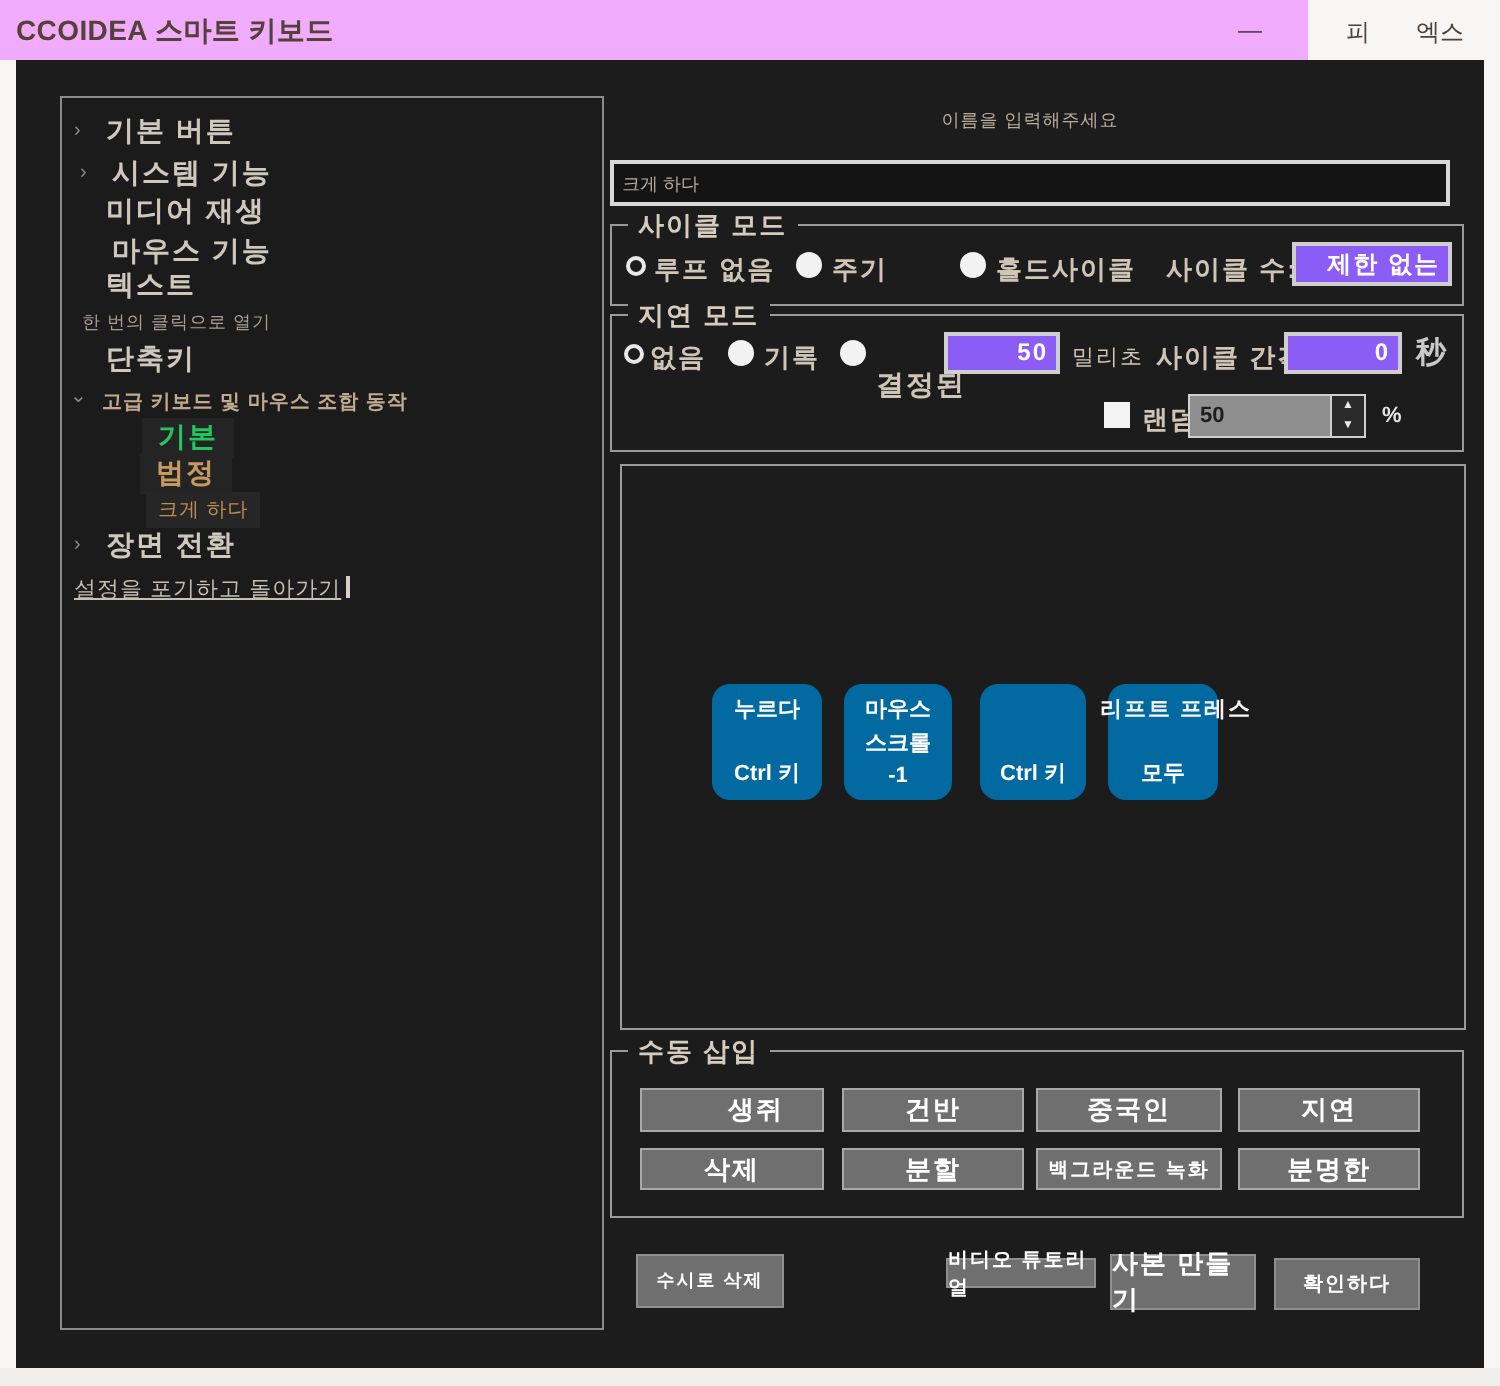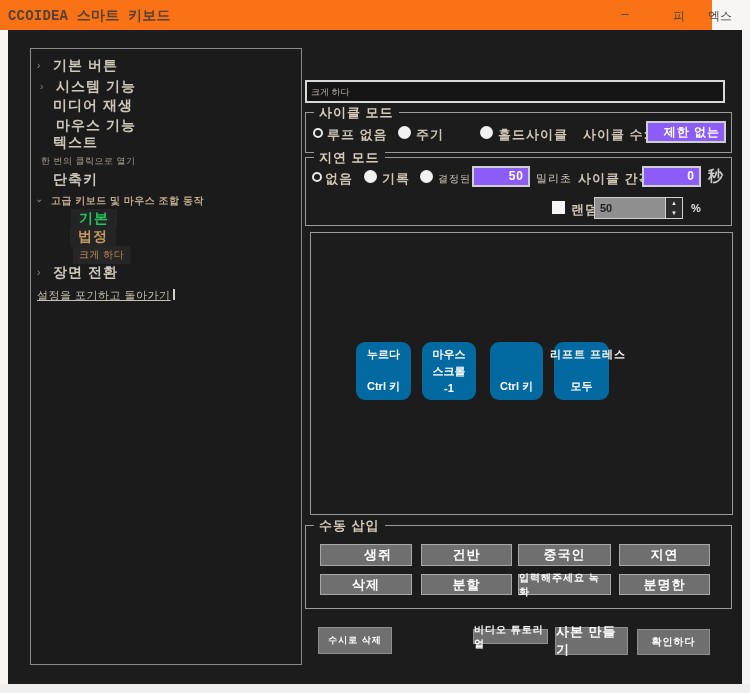--- a/index.html
+++ b/index.html
@@ -1,21 +1,21 @@
 <!DOCTYPE html>
 <html><head>
 <meta charset="utf-8">
 <style>
   * { margin:0; padding:0; box-sizing:border-box; }
   html,body { width:750px; height:693px; }
   body { font-family:"Liberation Sans","DejaVu Sans",sans-serif; background:#ffffff; position:relative; overflow:hidden; }
   #stage { position:absolute; left:0; top:0; width:750px; height:693px; background:#f7f6f5; }
 
   
-  .titlebar { position:absolute; left:0; top:0; width:712px; height:30px; background:#f97316;font-family:Liberation Mono, monospace; }
+  .titlebar { position:absolute; left:0; top:0; width:654px; height:30px; background:#f0abfc; }
   .titlebar .title { position:absolute; left:8px; top:7px; font-size:14px; font-weight:bold; color:#544138; letter-spacing:.2px; }
   .win-btn { position:absolute; top:8px; font-size:12px; color:#4f4038; cursor:default; text-align:center; }
   .win-min { left:614px; width:22px; }
   .win-pin { left:668px; width:22px; }
   .win-close { left:706px; width:28px; }
 
   
   .appwin { position:absolute; left:8px; top:30px; width:734px; height:654px; background:#1c1c1c; }
 
   
@@ -36,21 +36,21 @@
   .name-input { position:absolute; left:297px; top:50px; width:420px; height:23px; background:#141414; border:2px solid #d8d8d8; }
   .name-input span { position:absolute; left:4px; bottom:2px; font-size:9px; color:#b6afa3; }
 
   .groupbox { position:absolute; border:1px solid #9a9a9a; background:transparent; }
   .gb-label { position:absolute; top:-9px; left:8px; background:#1c1c1c; padding:0 5px; font-size:13px; font-weight:bold; color:#d6cbbc; letter-spacing:1px; white-space:nowrap; }
 
   .radio { position:absolute; border-radius:50%; }
   .radio.sel { width:10px; height:10px; border:2px solid #e8e8e8; background:transparent; }
   .radio.unsel { width:13px; height:13px; background:#f2f2f2; }
   .rlabel { position:absolute; font-size:13px; font-weight:bold; color:#cfc5b6; letter-spacing:1px; white-space:nowrap; }
-  .rlabel.small { font-size:10px; font-weight:normal; }
+  .rlabel.small { font-size:14px; font-weight:bold;margin-top:12px; }
 
   .dinput { position:absolute; background:#8b5cf6; border:2px solid #cfcfcf; color:#ffffff; font-size:12px; font-weight:bold; text-align:right; padding:1px 4px 0 0; letter-spacing:1px; }
 
   .flabel { position:absolute; font-size:12px; font-weight:bold; color:#cfc5b6; letter-spacing:1px; white-space:nowrap; }
 
   .checkbox { position:absolute; width:13px; height:13px; background:#f4f4f4; }
   .sec-icon { position:absolute; font-size:15px; font-weight:bold; color:#c9c9c9; font-family:"DejaVu Sans",sans-serif; }
 
   .spinner { position:absolute; width:89px; height:22px; border:1px solid #cfcfcf; display:flex; }
   .spin-val { flex:1; background:#8f8f8f; color:#1d1d1d; font-size:11px; font-weight:bold; padding:4px 0 0 5px; }
@@ -116,20 +116,21 @@
       <div class="s-item sub-sel" style="left:42px;top:197px;position:absolute;">크게 하다</div>
 
       <span class="s-arrow" style="left:6px;top:218px;">›</span>
       <div class="s-item lvl1" style="left:22px;top:215px;">장면 전환</div>
 
       <div class="s-item" style="left:6px;top:236px;">
         <span class="back-link">설정을 포기하고 돌아가기</span><span class="text-cursor"></span>
       </div>
     </div>
 
+    <div class="hint">이름을 입력해주세요</div>
     <div class="name-input">
       <span>크게 하다</span>
     </div>
 
     <div class="groupbox" style="left:297px;top:82px;width:427px;height:41px;">
       <span class="gb-label">사이클 모드</span>
       <span class="radio sel" style="left:7px;top:15px;"></span>
       <span class="rlabel" style="left:21px;top:13px;">루프 없음</span>
       <span class="radio unsel" style="left:92px;top:13px;"></span>
       <span class="rlabel" style="left:110px;top:13px;">주기</span>
@@ -188,21 +189,21 @@
     </div>
 
     <div class="groupbox" style="left:297px;top:495px;width:427px;height:84px;">
       <span class="gb-label">수동 삽입</span>
       <div class="mbtn" style="left:14px;top:18px;width:92px;height:22px;padding-left:24px;">생쥐</div>
       <div class="mbtn" style="left:115px;top:18px;width:91px;height:22px;">건반</div>
       <div class="mbtn" style="left:212px;top:18px;width:93px;height:22px;">중국인</div>
       <div class="mbtn" style="left:313px;top:18px;width:91px;height:22px;">지연</div>
       <div class="mbtn" style="left:14px;top:48px;width:92px;height:21px;">삭제</div>
       <div class="mbtn" style="left:115px;top:48px;width:91px;height:21px;">분할</div>
-      <div class="mbtn small-font" style="left:212px;top:48px;width:93px;height:21px;">입력해주세요 녹화</div>
+      <div class="mbtn small-font" style="left:212px;top:48px;width:93px;height:21px;">백그라운드 녹화</div>
       <div class="mbtn" style="left:313px;top:48px;width:91px;height:21px;">분명한</div>
     </div>
 
     <div class="fbtn" style="left:310px;top:597px;width:74px;height:27px;font-size:9px;">수시로 삭제</div>
     <div class="fbtn" style="left:465px;top:599px;width:75px;height:15px;font-size:10px;">비디오 튜토리얼</div>
     <div class="fbtn" style="left:547px;top:597px;width:73px;height:28px;font-size:13px;">사본 만들기</div>
     <div class="fbtn" style="left:629px;top:599px;width:73px;height:26px;font-size:10px;">확인하다</div>
 
   </div>
 

